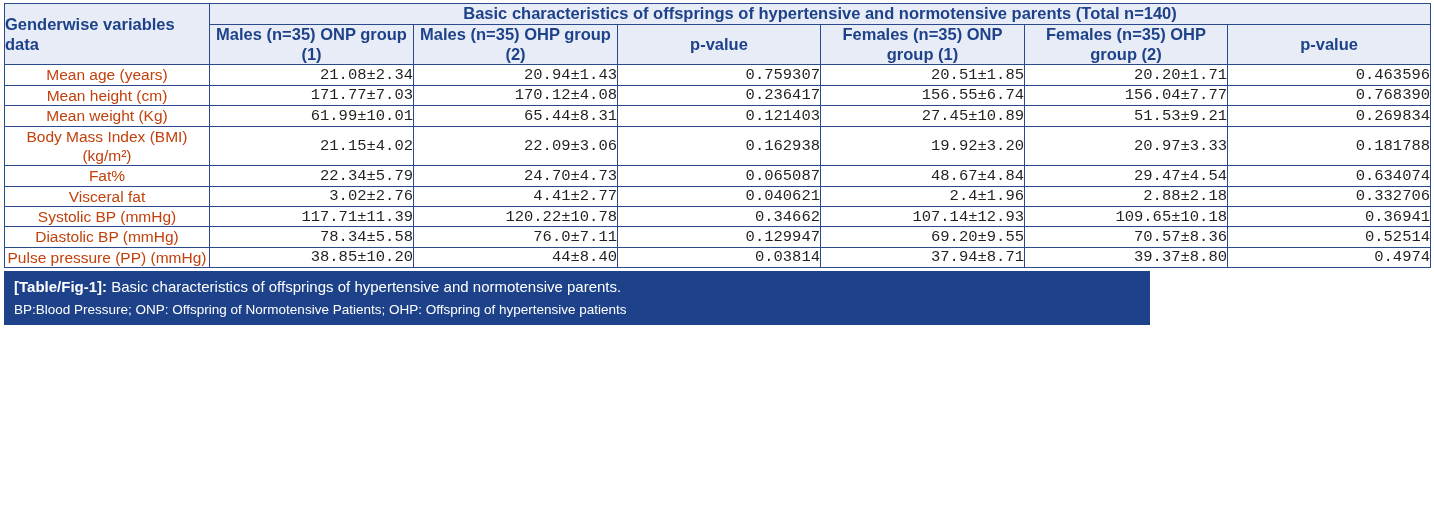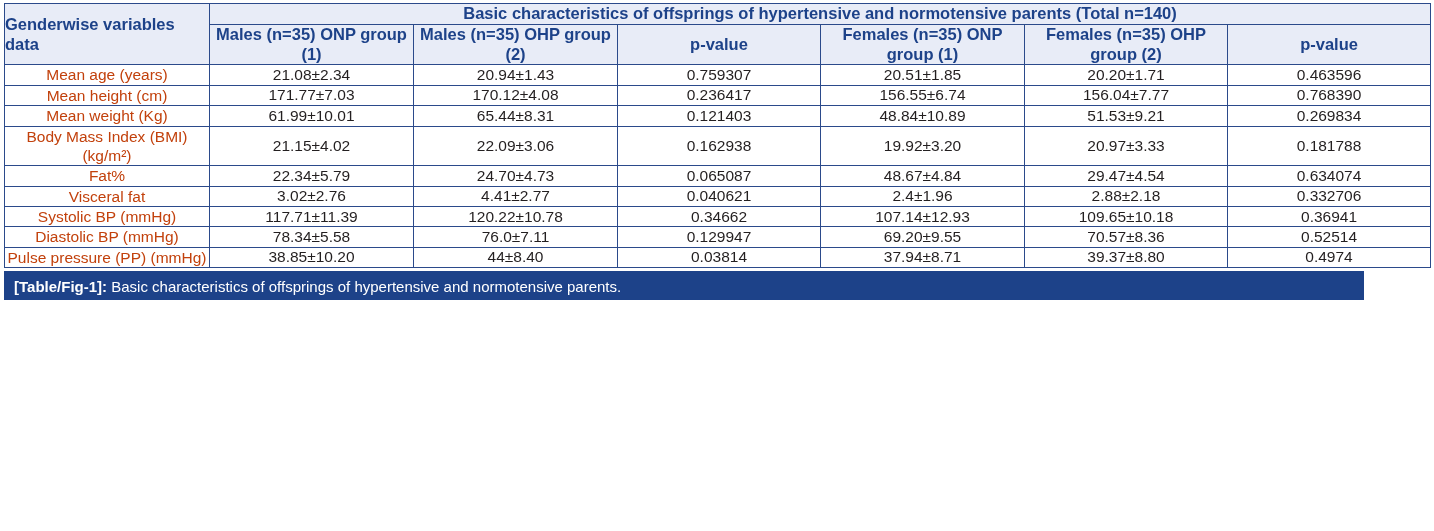--- a/index.html
+++ b/index.html
@@ -51,34 +51,35 @@
     vertical-align: top;
   }
   .cell-label {
     text-align: center;
     padding: 8px 10px;
     font-size: 15.5px;
     line-height: 1.25;
     color: #c2410c;
   }
   .cell-val {
-    text-align: center;
+    text-align: right;
     padding: 8px 6px;
     font-size: 15.5px;
     color: #231f20;
+    font-family: Liberation Mono, monospace;
   }
   .caption {
     background: #1d4289;
     color: #ffffff;
     margin: 3px 4px 0 4px;
     padding: 6px 10px 3px 10px;
     font-size: 15px;
     line-height: 1.35;
     box-sizing: border-box;
-    width: 1360px;
+    width: 1146px;
   }
   .caption .tag {
     font-weight: bold;
   }
   .caption .ftr {
     font-size: 13.5px;
     display: block;
     padding-top: 4px;
     padding-bottom: 2px;
   }
@@ -136,21 +137,21 @@
         <td class="cell-val">0.236417</td>
         <td class="cell-val">156.55±6.74</td>
         <td class="cell-val">156.04±7.77</td>
         <td class="cell-val">0.768390</td>
       </tr>
       <tr>
         <td class="cell-label">Mean weight (Kg)</td>
         <td class="cell-val">61.99±10.01</td>
         <td class="cell-val">65.44±8.31</td>
         <td class="cell-val">0.121403</td>
-        <td class="cell-val">48.84±10.89</td>
+        <td class="cell-val">27.45±10.89</td>
         <td class="cell-val">51.53±9.21</td>
         <td class="cell-val">0.269834</td>
       </tr>
       <tr>
         <td class="cell-label">Body Mass Index (BMI) (kg/m²)</td>
         <td class="cell-val">21.15±4.02</td>
         <td class="cell-val">22.09±3.06</td>
         <td class="cell-val">0.162938</td>
         <td class="cell-val">19.92±3.20</td>
         <td class="cell-val">20.97±3.33</td>
@@ -200,15 +201,16 @@
         <td class="cell-val">37.94±8.71</td>
         <td class="cell-val">39.37±8.80</td>
         <td class="cell-val">0.4974</td>
       </tr>
     </tbody>
   </table>
 
   <div class="caption">
     <span class="tag">[Table/Fig-1]:</span>
     <span>Basic characteristics of offsprings of hypertensive and normotensive parents.</span>
+    <span class="ftr">BP:Blood Pressure; ONP: Offspring of Normotensive Patients; OHP: Offspring of hypertensive patients</span>
   </div>
 
 </div>
 
 </body></html>

